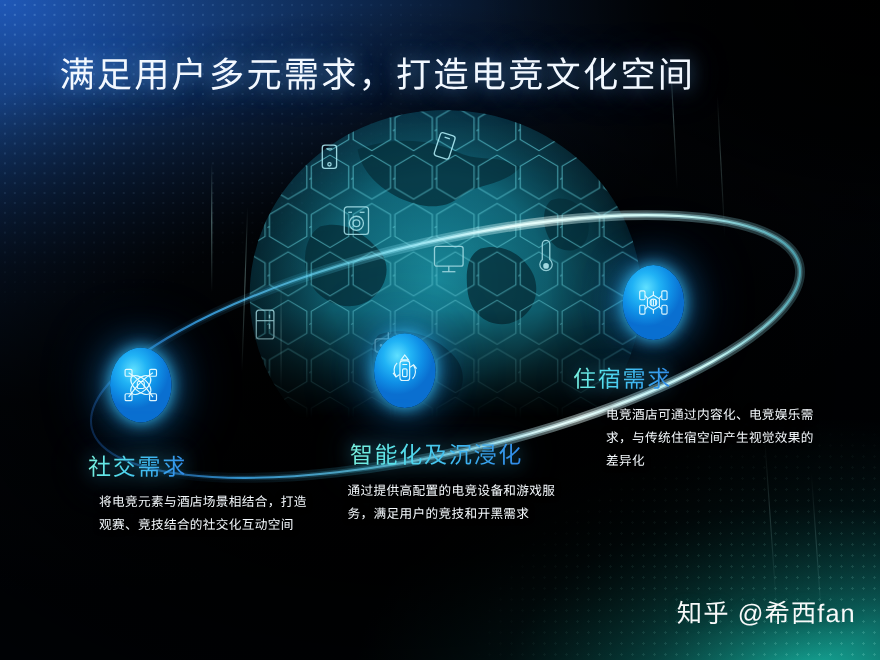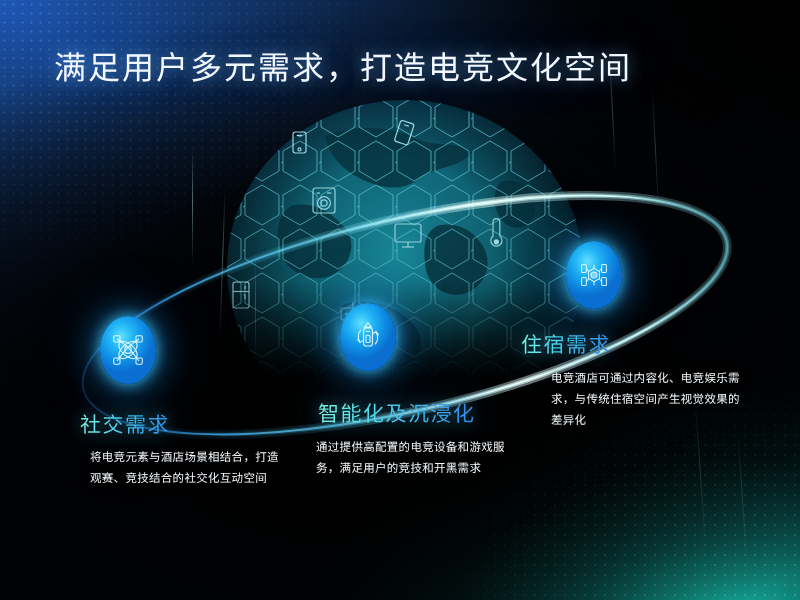--- a/index.html
+++ b/index.html
@@ -356,14 +356,15 @@
           <line x1="29" y1="27.7" x2="26.2" y2="24.4"></line>
           <line x1="20" y1="12.2" x2="20" y2="8"></line>
           <line x1="20" y1="27.8" x2="20" y2="32"></line>
         </g>
       </svg>
     </div>
     <div class="node-title">住宿需求</div>
     <div class="node-body">电竞酒店可通过内容化、电竞娱乐需求，与传统住宿空间产生视觉效果的差异化</div>
   </div>
 
+  <div class="watermark">知乎 @希西fan</div>
 
 </div>
 
 </body></html>

